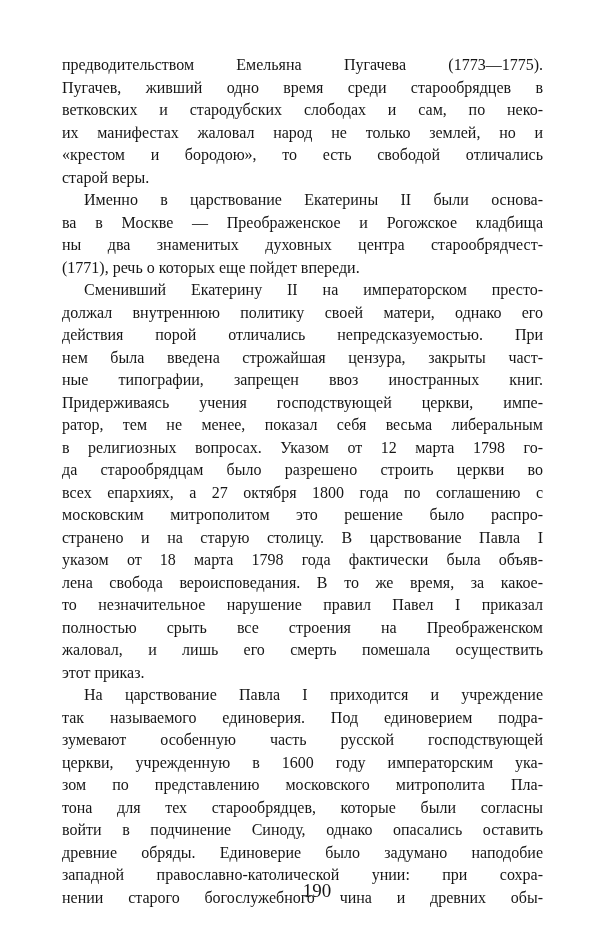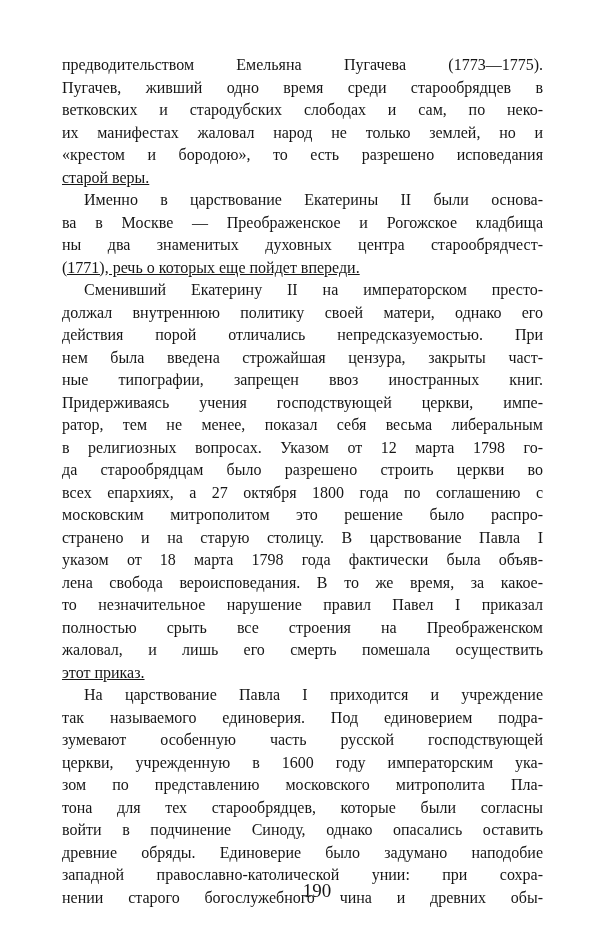--- a/index.html
+++ b/index.html
@@ -10,39 +10,39 @@
     height: 22.5px;
     line-height: 22.5px;
     font-family: "Liberation Serif", "DejaVu Serif", serif;
     font-size: 16px;
     color: #161616;
     white-space: nowrap;
     text-align: justify;
     text-align-last: justify;
     overflow: visible;
   }
-  .line.last { text-align-last: left; text-decoration: underline; }
+  .line.last { text-align-last: left; }
   .line.indent { padding-left: 22px; }
   .pagenum {
     position: absolute; left: 0; right: 0; top: 880px;
     text-align: center;
     font-family: "Liberation Serif", "DejaVu Serif", serif;
     font-size: 19px; color: #161616; padding-left: 34px;
   }
 </style>
 </head>
 <body>
 
 <div class="page">
 
   <span class="line">предводительством Емельяна Пугачева (1773—1775).</span>
   <span class="line">Пугачев, живший одно время среди старообрядцев в</span>
   <span class="line">ветковских и стародубских слободах и сам, по неко-</span>
   <span class="line">их манифестах жаловал народ не только землей, но и</span>
-  <span class="line">«крестом и бородою», то есть разрешено исповедания</span>
+  <span class="line">«крестом и бородою», то есть свободой отличались</span>
   <span class="line last">старой веры.</span>
 
   <span class="line indent">Именно в царствование Екатерины II были основа-</span>
   <span class="line">ва в Москве — Преображенское и Рогожское кладбища</span>
   <span class="line">ны два знаменитых духовных центра старообрядчест-</span>
   <span class="line last">(1771), речь о которых еще пойдет впереди.</span>
 
   <span class="line indent">Сменивший Екатерину II на императорском престо-</span>
   <span class="line">должал внутреннюю политику своей матери, однако его</span>
   <span class="line">действия порой отличались непредсказуемостью. При</span>

